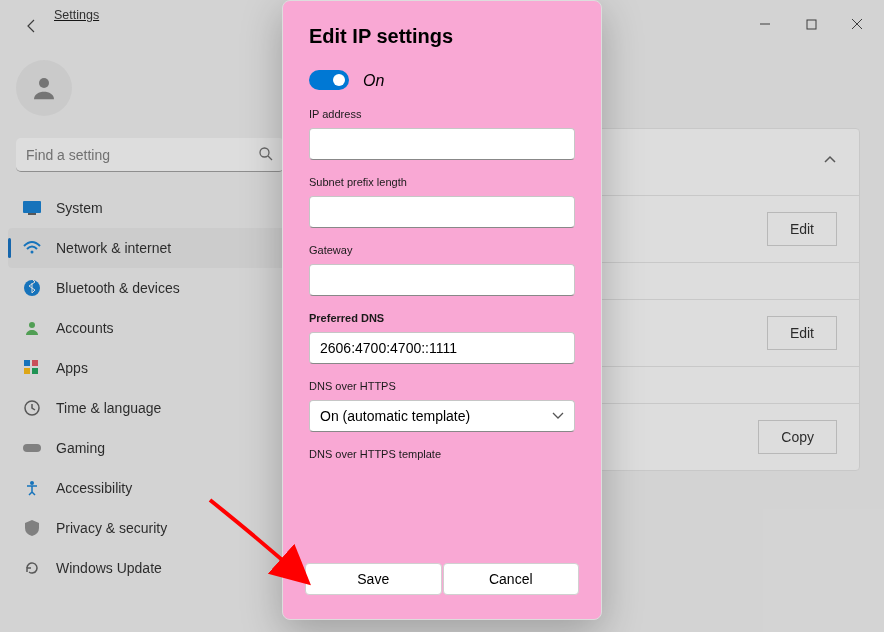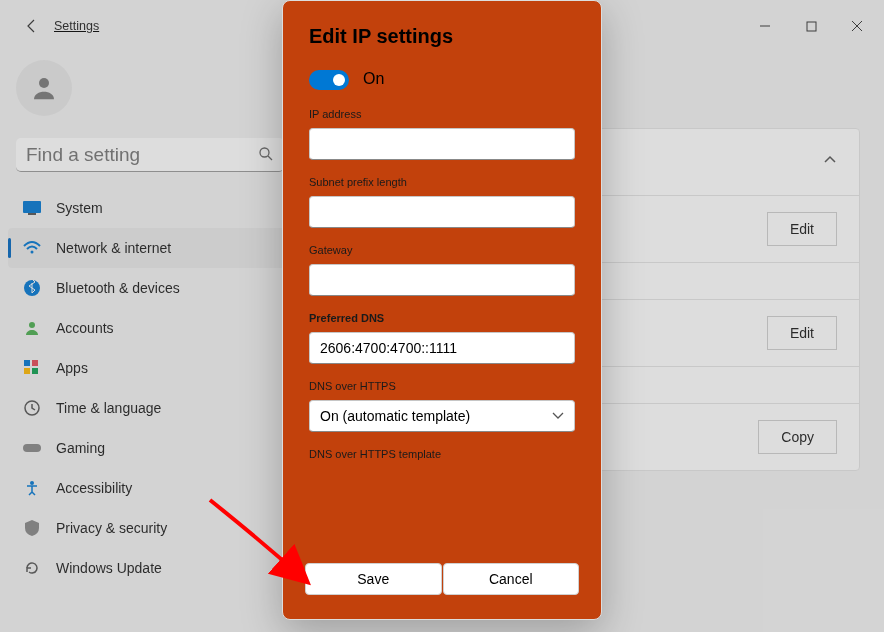--- a/index.html
+++ b/index.html
@@ -1,32 +1,32 @@
 <!DOCTYPE html>
 <html><head>
 <meta charset="utf-8">
 <style>
 * { margin: 0; padding: 0; box-sizing: border-box; font-family: "Segoe UI", -apple-system, sans-serif; }
 html, body { width: 884px; height: 632px; overflow: hidden; background: #fff; }
 
 .window { position: relative; width: 884px; height: 632px; background: #f3f3f3; }
 
-.titlebar { height: 44px; display: flex; align-items: center; padding: 8px 4px 0 14px; text-decoration: underline; }
+.titlebar { height: 44px; display: flex; align-items: flex-start; padding: 8px 4px 0 14px; text-decoration: underline; }
 .tb-back { width: 36px; height: 36px; display:flex; align-items:center; justify-content:center; cursor:pointer; }
 .tb-title { font-size: 12.5px; color: #222; margin-left: 4px; }
 .tb-spacer { flex: 1; }
 .tb-btn { width: 46px; height: 32px; display:flex; align-items:center; justify-content:center; cursor:pointer; }
 
 .body { display: flex; height: calc(632px - 44px); }
 
 .sidebar { width: 300px; padding: 8px 8px 8px 8px; display:flex; flex-direction:column; }
 .avatar { width: 56px; height: 56px; border-radius: 50%; background: #e7e7e7; display:flex; align-items:center; justify-content:center; margin: 8px 0 0 8px; }
 .avatar svg { width: 30px; height: 30px; fill:#7a7a7a; }
 .search { margin: 22px 8px 12px 8px; position:relative; }
-.search input { width: 100%; height: 34px; padding: 0 34px 0 10px; border: none; border-bottom: 1px solid #9a9a9a; border-radius: 5px; background:#fff; font-size:19px; color:#a16207; }
+.search input { width: 100%; height: 34px; padding: 0 34px 0 10px; border: none; border-bottom: 1px solid #9a9a9a; border-radius: 5px; background:#fff; font-size:14px; color:#a16207; }
 .search .icon { position:absolute; right:10px; top:8px; }
 
 .navlist { margin-top: 4px; overflow-y: auto; }
 .navitem { display:flex; align-items:center; height: 40px; padding: 0 10px 0 14px; border-radius: 4px; font-size:14px; color:#1a1a1a; cursor:pointer; position:relative; }
 .navitem.active { background: #eaeaea; }
 .navitem.active::before { content:""; position:absolute; left:0; top:10px; bottom:10px; width:3px; background:#0067c0; border-radius:2px; }
 .navicon { width: 20px; height: 20px; margin-right: 14px; display:flex; align-items:center; justify-content:center; flex-shrink:0; }
 
 .main { flex:1; padding: 16px 24px 16px 8px; overflow:hidden; }
 .breadcrumb { font-size: 28px; font-weight: 600; color:#1a1a1a; display:flex; align-items:center; gap:10px; margin-left: 8px; margin-top: 6px; }
@@ -36,26 +36,26 @@
 .panel { background:#fff; border:1px solid #e5e5e5; border-radius:4px; margin: 30px 0 0 6px; padding: 0; }
 .panel-head { display:flex; align-items:center; height:66px; padding:0 22px; }
 .panel-head .spacer { flex:1; }
 .panel-row { display:flex; align-items:center; height:66px; padding:0 22px; }
 .panel-row .spacer { flex:1; }
 .panel-sep { height:1px; background:#e5e5e5; margin:0; }
 .btn { height: 34px; padding: 0 22px; background:#fff; border:1px solid #d0d0d0; border-radius:0; font-size:14px; color:#1a1a1a; cursor:pointer; }
 
 
 .scrim { position:absolute; inset:0; background: rgba(100,100,100,0.22); }
-.modal { position:absolute; top:0; left:282px; width:320px; height:620px; background:#c2410c; border:1px solid #ddd; border-radius:8px; box-shadow: 0 12px 40px rgba(0,0,0,0.25); display:flex; flex-direction:column; }
+.modal { position:absolute; top:0; left:282px; width:320px; height:620px; background:#f9a8d4; border:1px solid #ddd; border-radius:8px; box-shadow: 0 12px 40px rgba(0,0,0,0.25); display:flex; flex-direction:column; }
 .modal-body { padding: 24px 26px 10px 26px; overflow-y:auto; flex:1; }
 .modal-body::-webkit-scrollbar { width:3px; }
 .modal-body::-webkit-scrollbar-thumb { background:#999; border-radius:2px; }
 .modal h2 { font-size: 20px; font-weight: 600; margin-bottom: 22px; }
-.toggle-row { display:flex; align-items:flex-start; gap:14px; margin-bottom:18px; }
+.toggle-row { display:flex; align-items:flex-end; gap:14px; margin-bottom:18px;font-style:italic; }
 .toggle { width:40px; height:20px; border-radius:20px; background:#0078d4; position:relative; cursor:pointer; }
 .toggle::after { content:""; position:absolute; width:12px; height:12px; border-radius:50%; background:#fff; top:4px; right:4px; }
 .field-label { font-size:11px; color:#1a1a1a; margin: 16px 0 8px 0; display:block; }
 .field-label.bold { font-weight:600; }
 .field { width:100%; height:32px; padding:0 10px; border:1px solid #c6c6c6; border-bottom:1px solid #888; border-radius:4px; background:#fff; font-size:14px; }
 .select-wrap { position:relative; }
 .select-wrap .chev { position:absolute; right:10px; top:8px; pointer-events:none; }
 .modal-footer { padding: 18px 22px 24px 22px; display:flex; gap:1px; border-top: none; }
 .m-btn { flex:1; height:32px; border:1px solid #d0d0d0; border-radius:4px; background:#fff; font-size:14px; cursor:pointer; }
 

